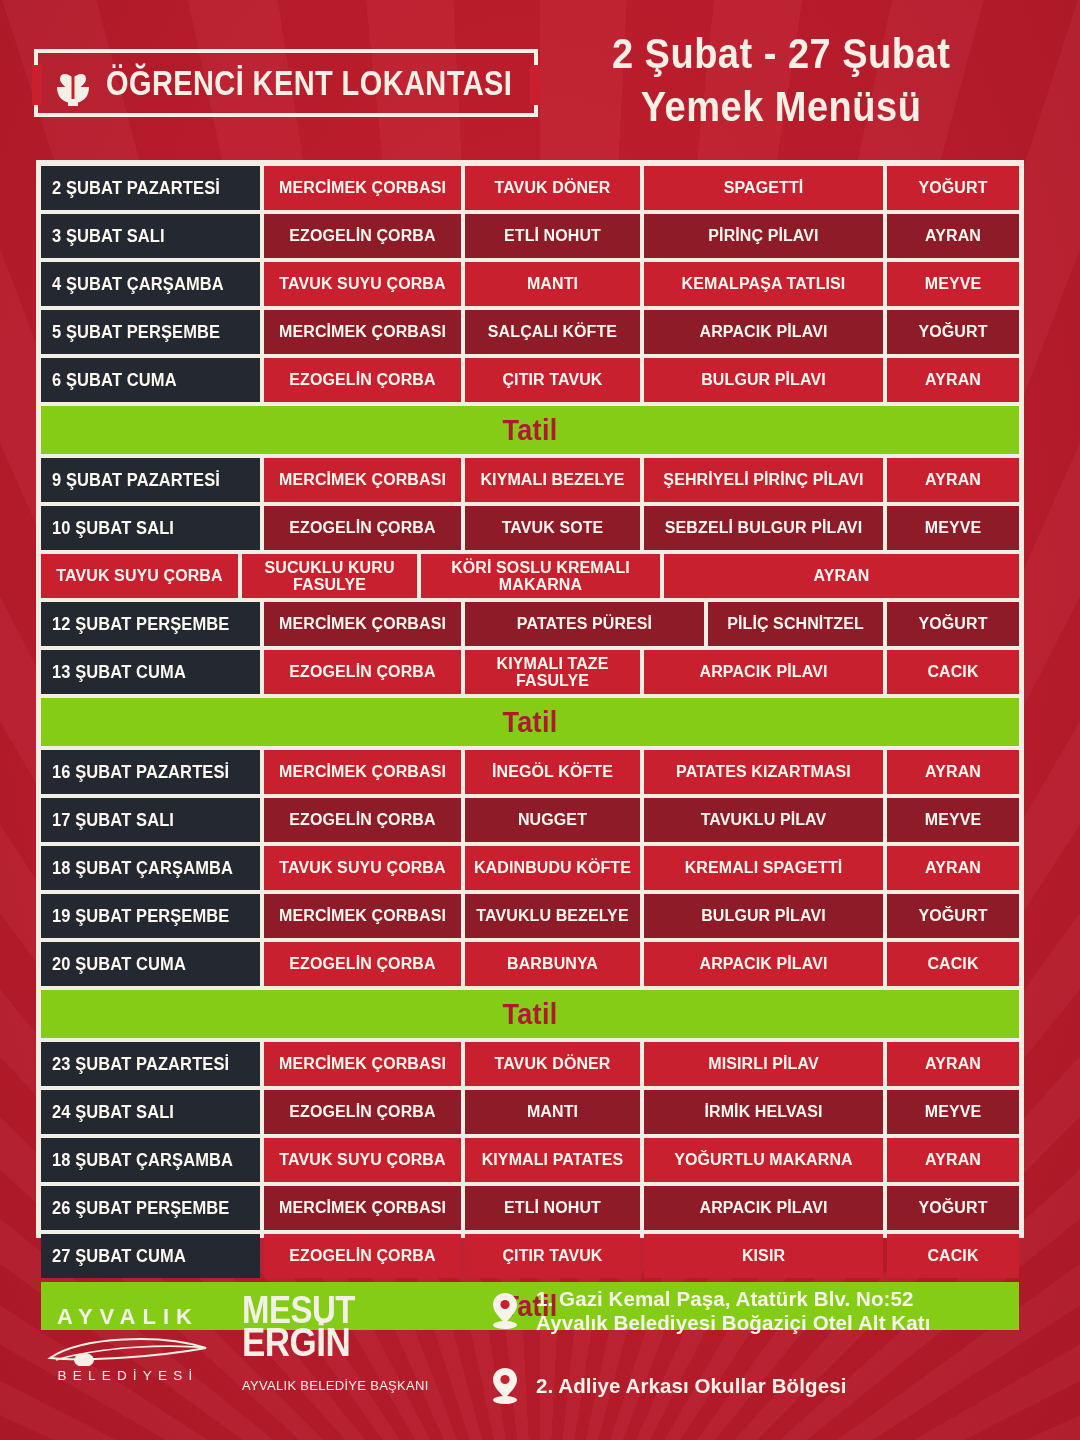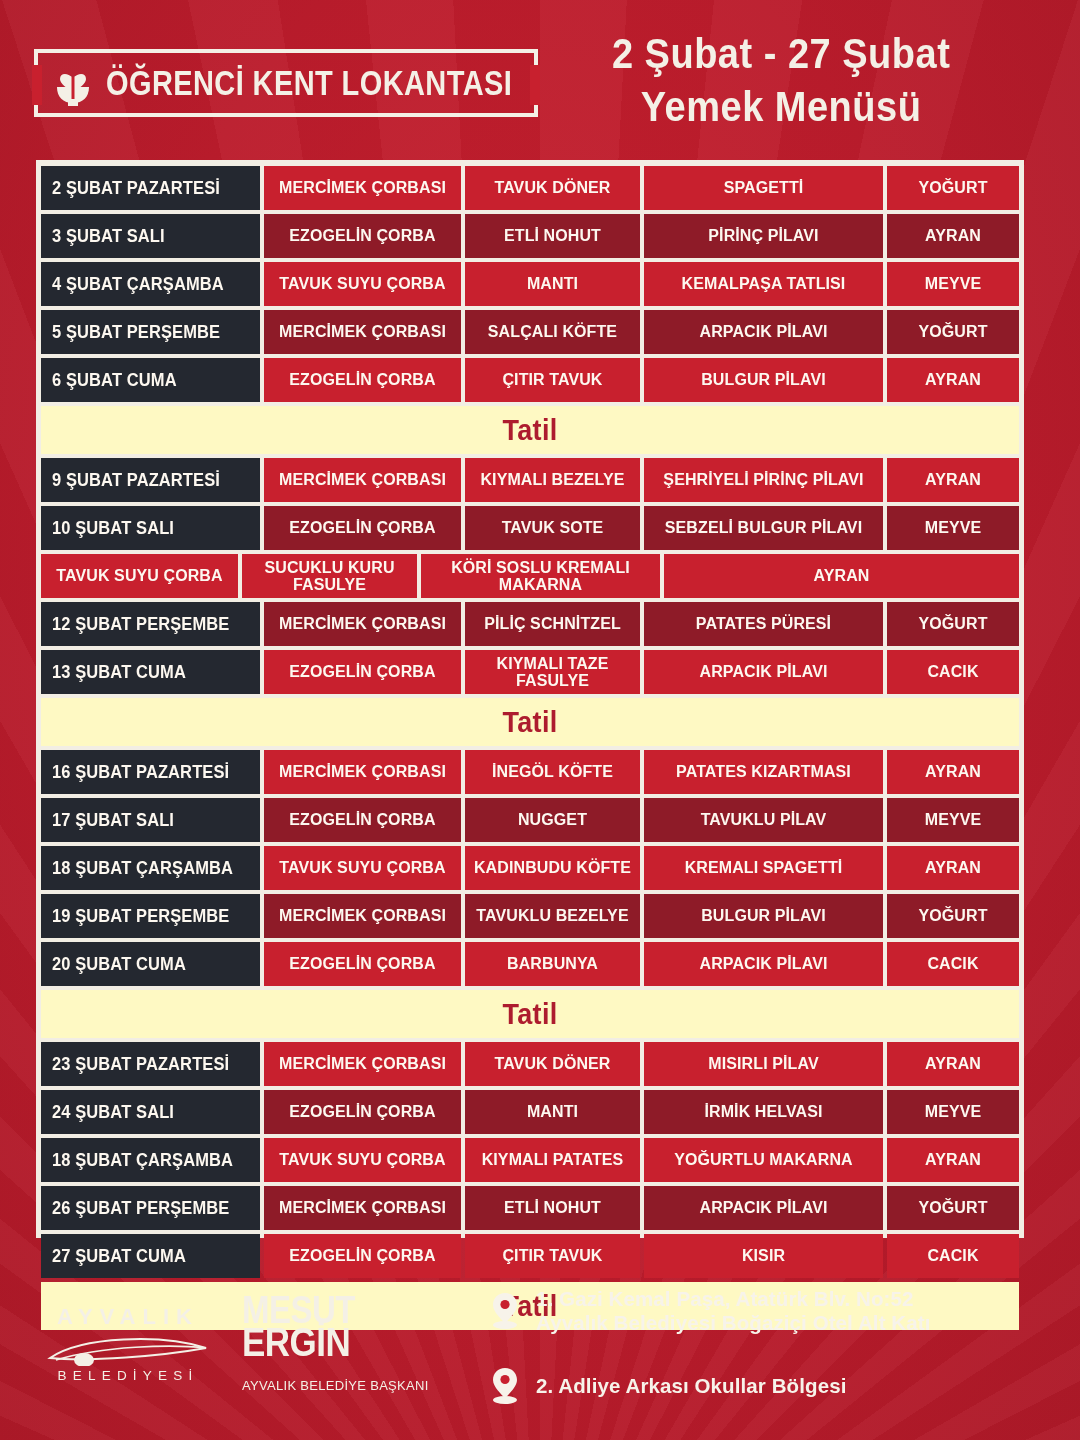--- a/index.html
+++ b/index.html
@@ -96,21 +96,21 @@
   .c-soup  { width:197px; flex:none; }
   .c-main  { width:175px; flex:none; }
   .c-side  { width:239px; flex:none; }
   .c-extra { flex:1; }
   .light .c-soup, .light .c-main, .light .c-side, .light .c-extra { background:#c8202e; }
   .dark  .c-soup, .dark  .c-main, .dark  .c-side, .dark  .c-extra { background:#8e1b28; }
 
   .tatil-row {
     height:48px;
     display:flex; align-items:center; justify-content:center;
-    background:#fef9c3;
+    background:#84cc16;
     margin-bottom:4px;
   }
   .tatil-text {
     color:#ad1c2e; font-size:27px; font-weight:bold;
     letter-spacing:0.3px; transform:scaleY(1.1);
   }
 
   
   .footer {
     position:absolute;
@@ -314,25 +314,25 @@
         <span>AYRAN</span>
       </div>
     </div>
     <div class="row dark">
       <div class="cell c-date">
         <span>12 ŞUBAT PERŞEMBE</span>
       </div>
       <div class="cell c-soup">
         <span>MERCİMEK ÇORBASI</span>
       </div>
+      <div class="cell c-side">
+        <span>PATATES PÜRESİ</span>
+      </div>
       <div class="cell c-main">
         <span>PİLİÇ SCHNİTZEL</span>
-      </div>
-      <div class="cell c-side">
-        <span>PATATES PÜRESİ</span>
       </div>
       <div class="cell c-extra">
         <span>YOĞURT</span>
       </div>
     </div>
     <div class="row light">
       <div class="cell c-date">
         <span>13 ŞUBAT CUMA</span>
       </div>
       <div class="cell c-soup">

